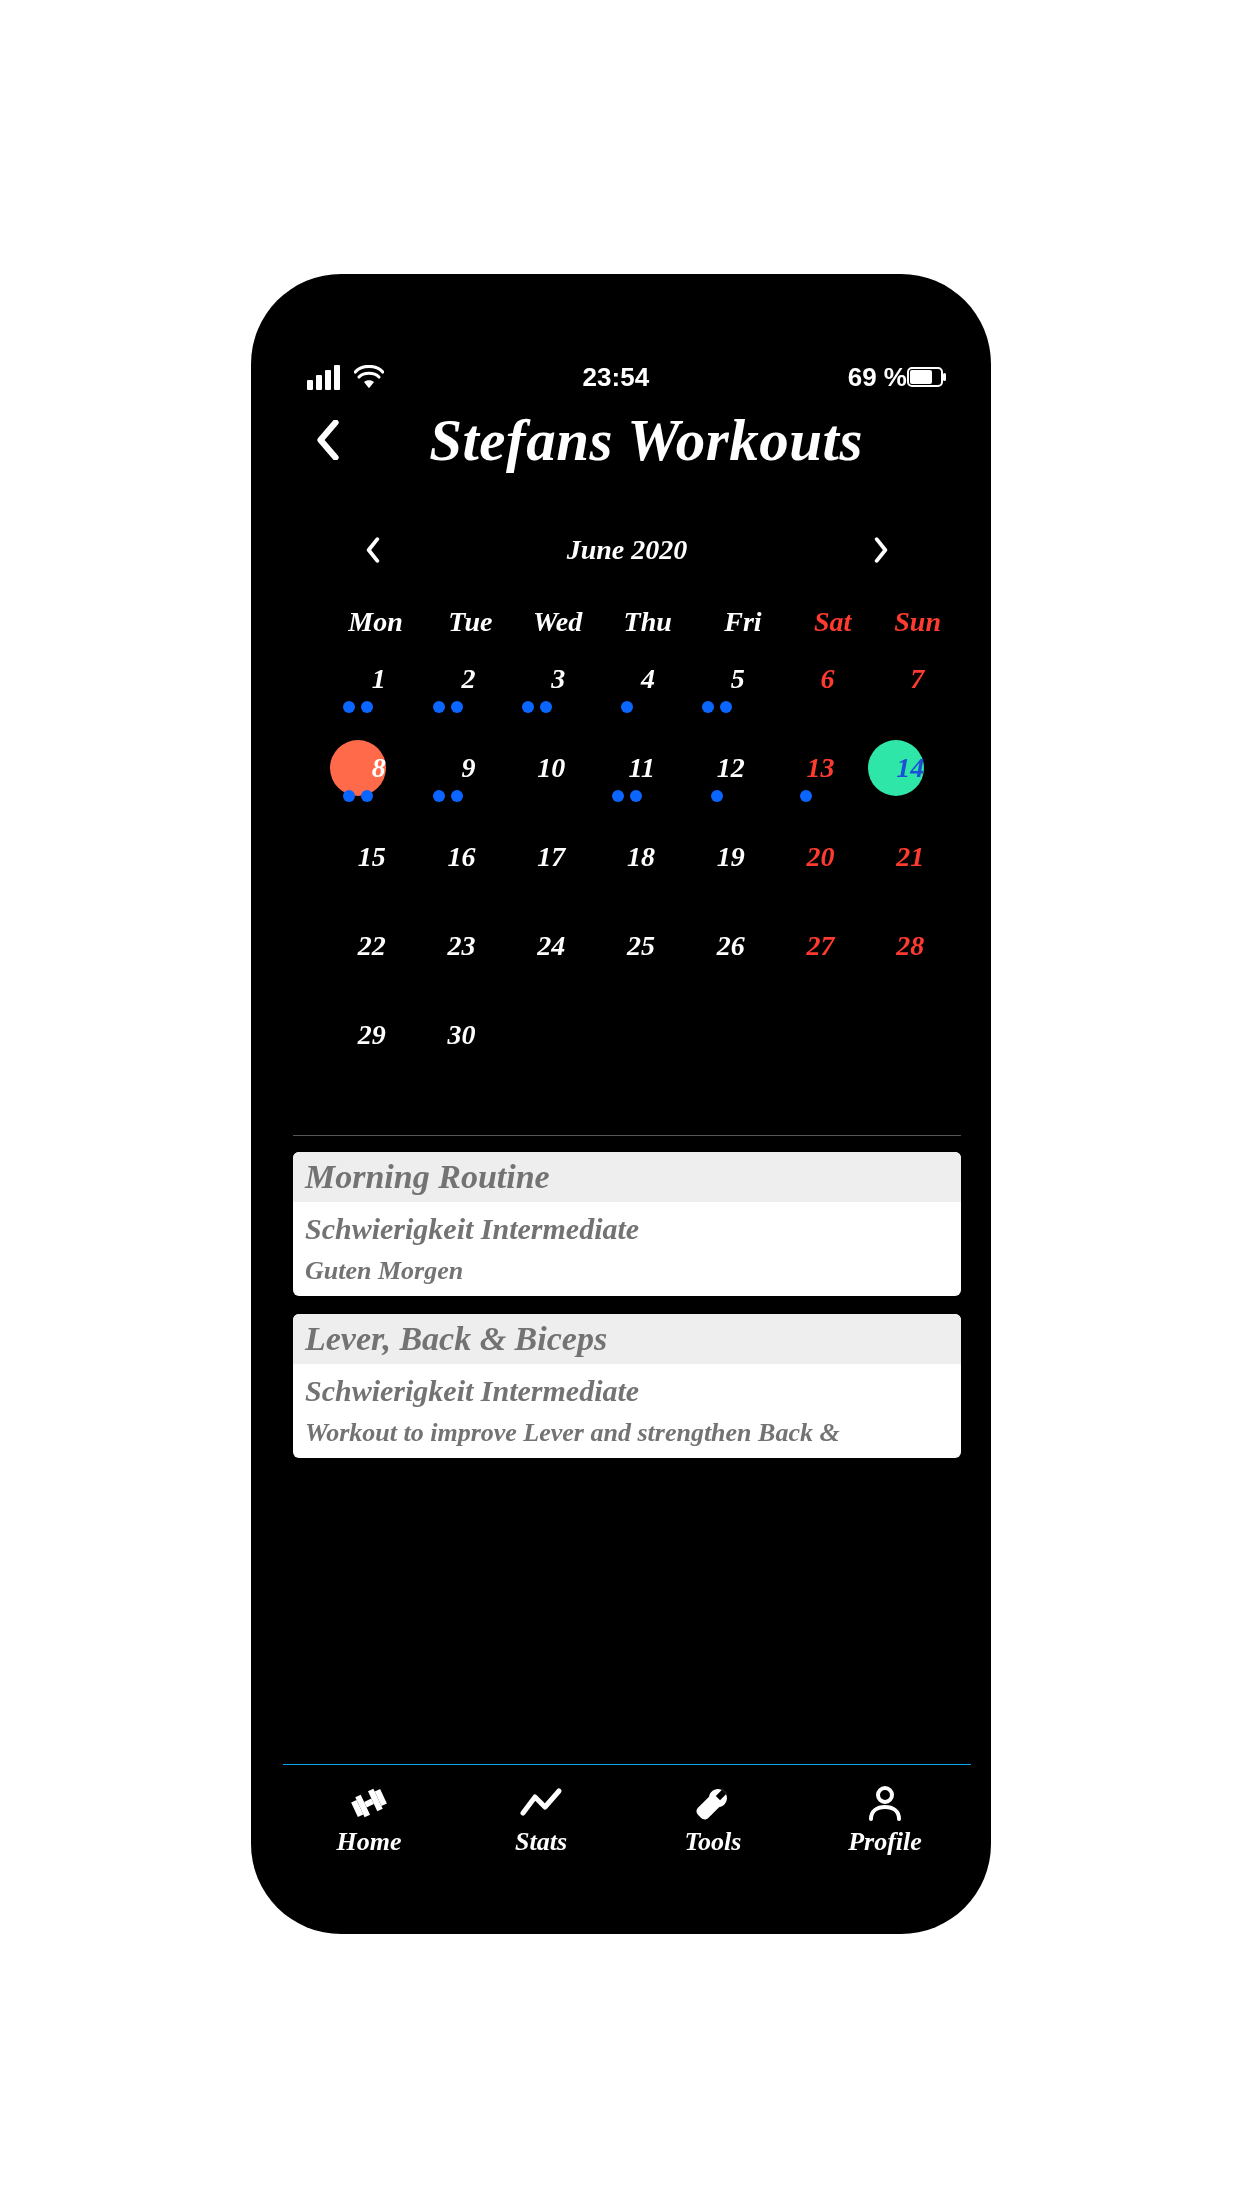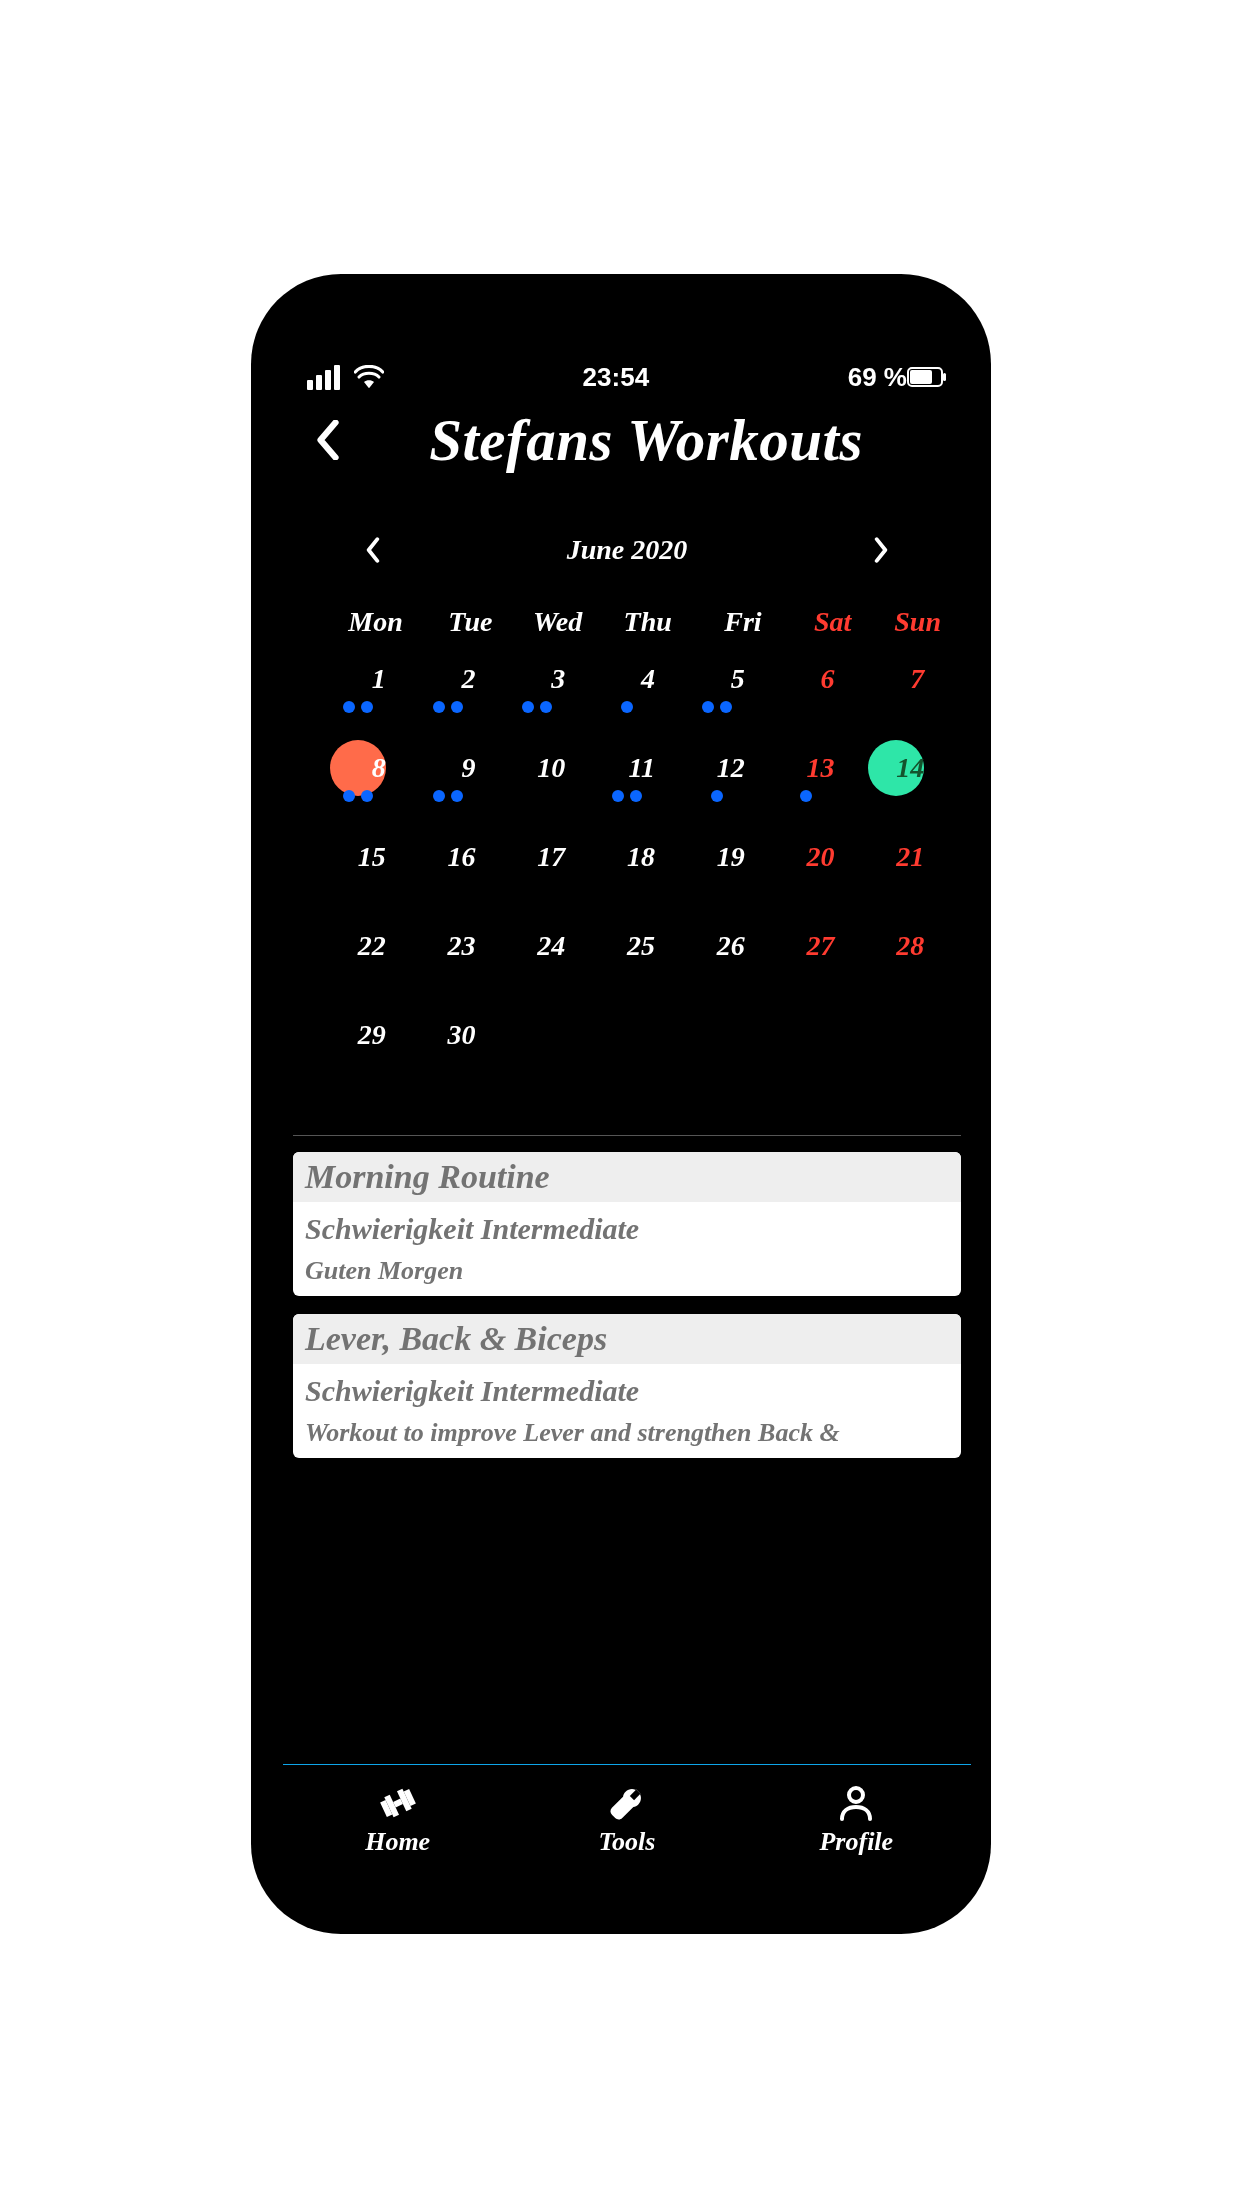--- a/index.html
+++ b/index.html
@@ -125,21 +125,21 @@
     font-size: 28px;
     font-weight: 700;
     font-style: italic;
     width:56px;height:56px;
     line-height:56px;
     border-radius:50%;
     display:inline-block;
   }
   .cal-num.weekend { color:#ff3b30; }
   .cal-num.selected { background:#ff6b4a; color:#fff; }
-  .cal-num.today { background:#2ee6a8; color:#14532d; }
+  .cal-num.today { background:#2ee6a8; color:#1d4ed8; }
   .dots {
     display:flex;
     gap:6px;
     margin-top:-6px;
     position:relative;
     z-index:2;
   }
   .dot {
     width:12px;height:12px;border-radius:50%;
     background:#0a66ff;
@@ -426,20 +426,26 @@
             <rect x="12" y="9" width="6" height="22" fill="#fff"></rect>
             <rect x="18" y="17" width="8" height="6" fill="#fff"></rect>
             <rect x="26" y="9" width="6" height="22" fill="#fff"></rect>
             <rect x="32" y="12" width="6" height="16" fill="#fff"></rect>
           </g>
         </svg>
         <span class="nav-label">Home</span>
       </div>
       <div class="nav-item">
         <svg width="44" height="40" viewBox="0 0 44 40">
+          <path d="M4 30 L16 14 L26 24 L40 8" stroke="#fff" stroke-width="5" fill="none" stroke-linecap="round" stroke-linejoin="round"></path>
+        </svg>
+        <span class="nav-label">Stats</span>
+      </div>
+      <div class="nav-item">
+        <svg width="44" height="40" viewBox="0 0 44 40">
           <g transform="rotate(45 22 20)">
             <path d="M22 4 C17 4 13 8 13 13 C13 15 13.6 16.8 14.7 18.3 L14.7 34 C14.7 37 17 39 20 39 L24 39 C27 39 29.3 37 29.3 34 L29.3 18.3 C30.4 16.8 31 15 31 13 C31 8 27 4 22 4 Z M19 4 L19 12 L25 12 L25 4" fill="#fff"></path>
             <rect x="19" y="4" width="6" height="9" fill="#000"></rect>
           </g>
         </svg>
         <span class="nav-label">Tools</span>
       </div>
       <div class="nav-item">
         <svg width="44" height="40" viewBox="0 0 44 40">
           <circle cx="22" cy="12" r="7" stroke="#fff" stroke-width="4" fill="none"></circle>

